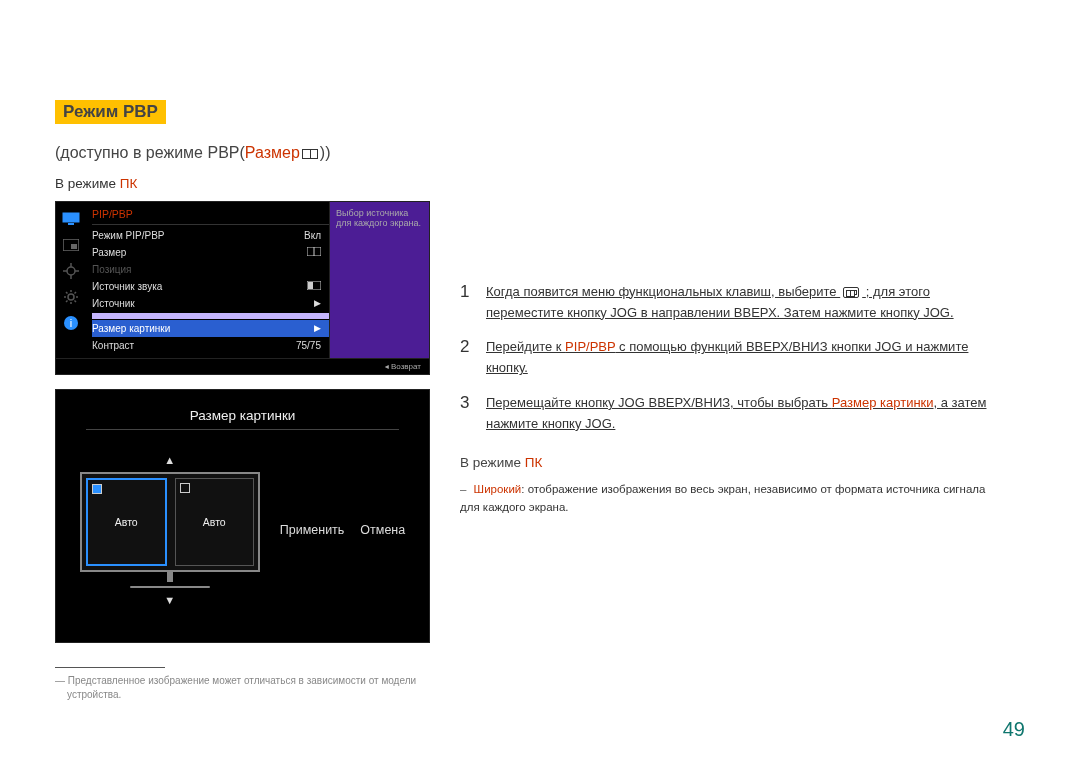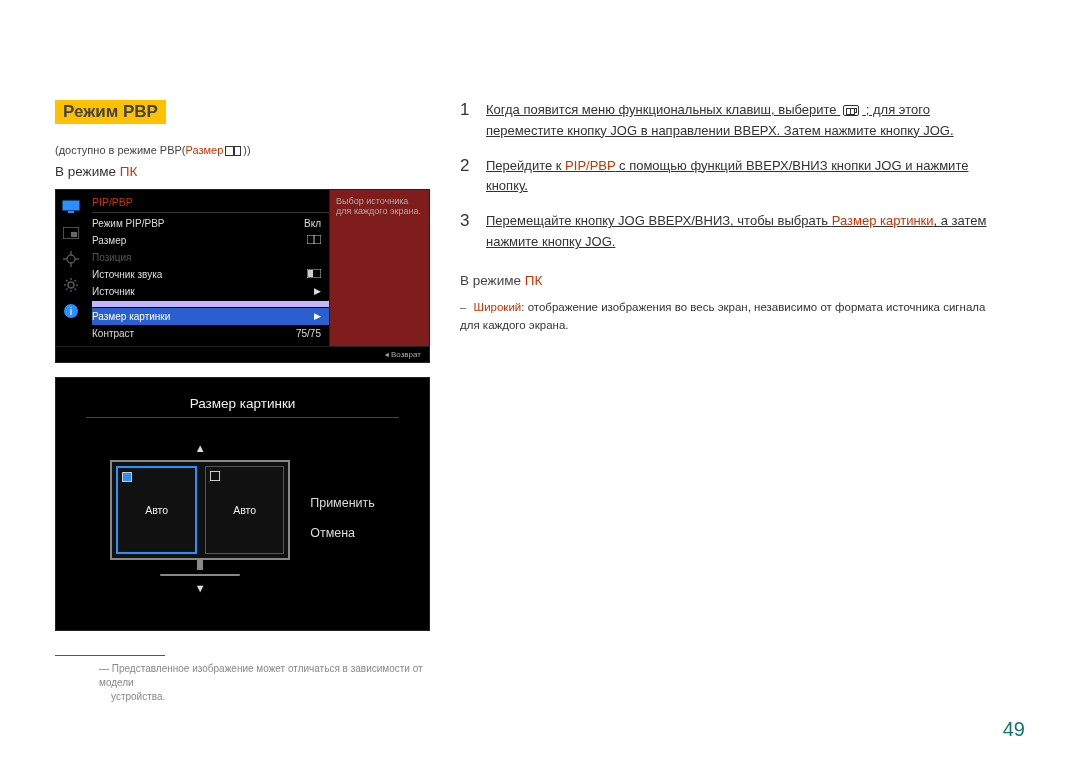--- a/index.html
+++ b/index.html
@@ -1,58 +1,58 @@
 <!DOCTYPE html>
 <html><head>
   <meta charset="utf-8">
   <style>
     * { box-sizing: border-box; margin: 0; padding: 0; }
     body { background: #fff; width: 1080px; height: 763px; font-family: Arial, sans-serif; color: #333; position: relative; }
-    .page { display: flex; padding: 100px 76px 0 55px; gap: 30px; }
+    .page { display: flex; padding: 100px 76px 0 55px; gap: 30px; align-items: center; }
     .left-col { width: 375px; }
     .right-col { flex: 1; }
     .title-bar { background: #ffc000; display: inline-block; padding: 2px 8px; font-size: 17px; font-weight: bold; color: #444; margin-bottom: 20px; }
-    .subtitle { font-size: 11px; color: #444; margin-bottom: 8px; }
+    .subtitle { font-size: 16px; color: #444; margin-bottom: 14px; }
     .subtitle .red { color: #cc3300; }
     .mode-line { font-size: 13.5px; margin-bottom: 10px; }
     .mode-line .red { color: #cc3300; }
 
     .osd-menu { background: #000; border: 1px solid #222; width: 375px; position: relative; }
     .osd-body { display: flex; }
     .osd-icons { width: 30px; background: #000; padding-top: 4px; }
     .osd-icon { width: 22px; height: 22px; margin: 2px auto 4px; display: flex; align-items: center; justify-content: center; }
     .osd-content { flex: 1; padding: 6px 0 4px 6px; }
     .osd-header { color: #cc3300; font-size: 10.5px; padding: 0 0 4px 0; border-bottom: 1px solid #333; margin-bottom: 2px; }
     .osd-row { display: flex; justify-content: space-between; font-size: 10px; color: #ddd; padding: 3px 8px 3px 0; }
     .osd-row.dim { color: #555; }
     .osd-row.highlight { background: #2a5fd0; color: #fff; padding-right: 8px; }
     .osd-row.line-under { border-bottom: 6px solid #c4b5fd; margin-bottom: 1px; padding-bottom: 4px; }
     .osd-arrow { font-size: 9px; }
-    .osd-side { width: 100px; background: #7f1d1d; color: #aaa; font-size: 9px; padding: 6px 6px; border-left: 1px solid #222; }
+    .osd-side { width: 100px; background: #4c1d95; color: #aaa; font-size: 9px; padding: 6px 6px; border-left: 1px solid #222; }
     .osd-footer { text-align: right; font-size: 8px; color: #aaa; padding: 3px 8px; border-top: 1px solid #222; }
 
     .preview-panel { background: #000; border: 1px solid #222; width: 375px; margin-top: 14px; padding: 18px 20px 30px; }
     .preview-title { text-align: center; color: #eee; font-size: 13.5px; margin-bottom: 6px; }
     .preview-title-line { border-bottom: 1px solid #444; margin: 0 10px 18px; }
     .preview-body { display: flex; align-items: center; justify-content: center; gap: 20px; }
     .monitor-col { display: flex; flex-direction: column; align-items: center; }
     .chevron { color: #ddd; font-size: 11px; margin: 6px 0; }
     .monitor { width: 180px; }
     .monitor-screen { width: 180px; height: 100px; border: 2px solid #888; display: flex; background: #111; }
     .half { flex: 1; border: 1px solid #555; margin: 4px; position: relative; display: flex; align-items: center; justify-content: center; color: #eee; font-size: 10.5px; }
     .half.sel { border: 2px solid #2a90ff; }
     .half-sq { position: absolute; top: 4px; left: 4px; width: 10px; height: 10px; border: 1px solid #ccc; }
     .half.sel .half-sq { background: #2a90ff; }
     .monitor-stand { width: 40px; height: 16px; border-bottom: 2px solid #888; margin: 0 auto; position: relative; }
     .monitor-stand::before { content: ""; position: absolute; left: 50%; top: -2px; width: 6px; height: 12px; background: #888; transform: translateX(-50%); }
     .monitor-stand::after { content: ""; position: absolute; left: 50%; bottom: -2px; width: 80px; height: 2px; background: #888; transform: translateX(-50%); border-radius: 2px; }
-    .actions { display: flex; flex-direction: column; gap: 16px; color: #ddd; font-size: 12.5px; }
+    .actions { display: flex; flex-direction: row; gap: 16px; color: #ddd; font-size: 12.5px; }
 
     .note-sep { border-top: 1px solid #555; width: 110px; margin: 24px 0 6px 0; }
-    .note { font-size: 10px; color: #888; line-height: 1.4; margin-left: 44px; }
+    .note { font-size: 10px; color: #888; line-height: 1.4; }
 
     .right-intro { font-size: 11.5px; color: #333; margin-bottom: 14px; }
     .right-intro .red { color: #cc3300; }
     .steps { }
     .step { display: flex; gap: 12px; margin-bottom: 14px; }
     .step-num { font-size: 17px; font-weight: normal; color: #333; width: 14px; flex-shrink: 0; line-height: 1.2; }
     .step-text { font-size: 13px; color: #333; line-height: 1.6; text-decoration: underline; }
     .step-text .red { color: #cc3300; }
     .jog-icon { display: inline-block; width: 16px; height: 11px; border: 1.5px solid #333; border-radius: 2px; vertical-align: middle; position: relative; margin: 0 3px; }
     .jog-icon::before, .jog-icon::after { content: ""; position: absolute; top: 2px; width: 3px; height: 5px; border: 1px solid #333; }

